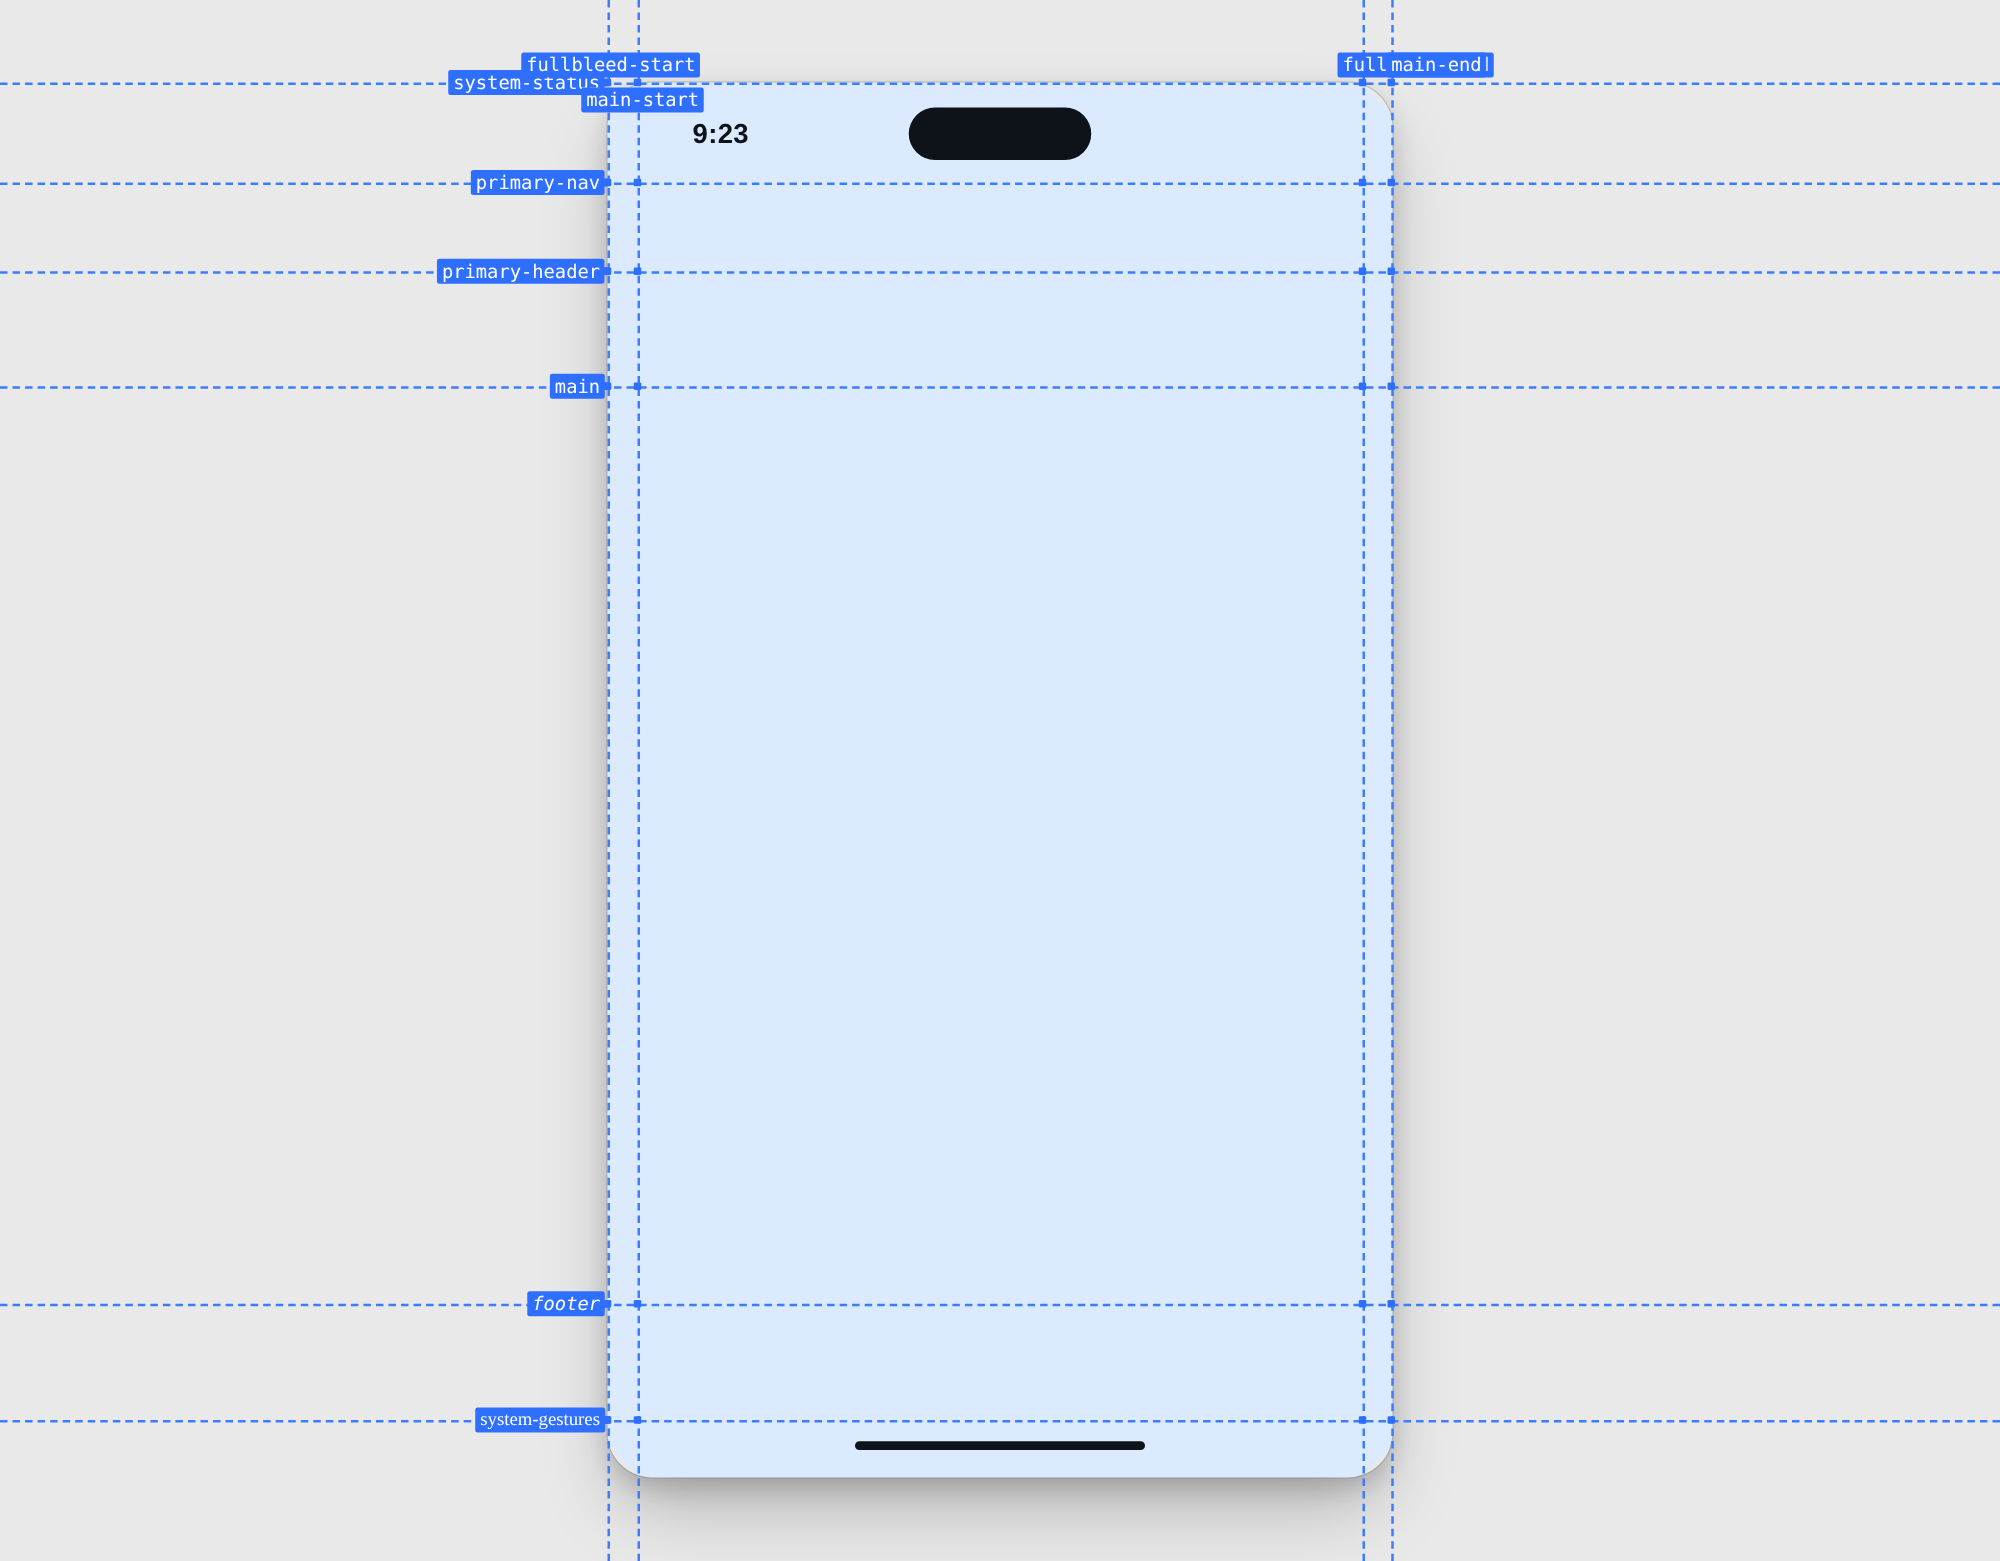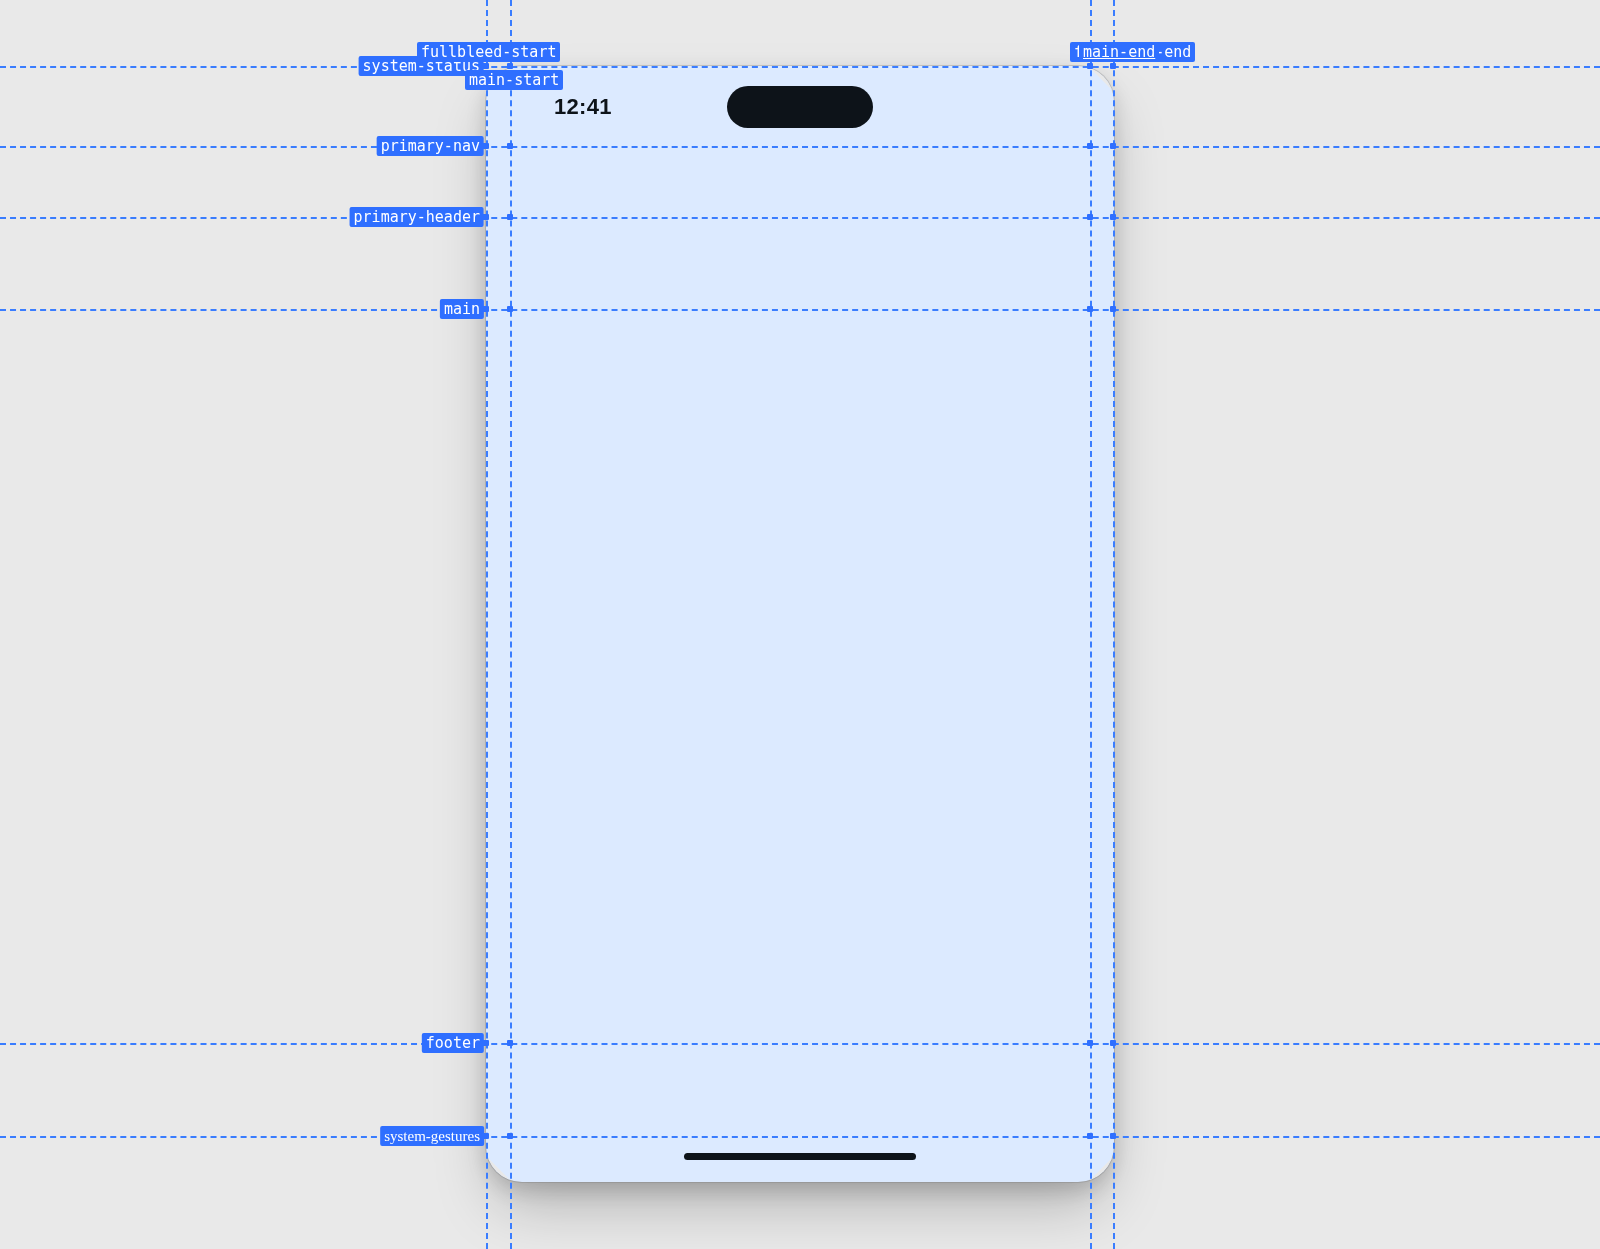--- a/index.html
+++ b/index.html
@@ -140,21 +140,21 @@
           <path d="M0 0 L0 26 L26 26 Z" fill="#e9e9e9"></path>
         </svg>
     </div>
     <div class="corner br">
       <svg width="26" height="26" viewBox="0 0 26 26">
           <path d="M26 0 L26 26 L0 26 Z" fill="#e9e9e9"></path>
         </svg>
     </div>
 
     <div class="dynamic-island"></div>
-    <div class="status-time">12:41</div>
+    <div class="status-time">9:23</div>
     <div class="home-indicator"></div>
   </div>
 </div>
 
 <div id="guides-layer">
     <div class="guide-v" style="left: 486px;"></div>
     <div class="guide-v" style="left: 510px;"></div>
     <div class="guide-v" style="left: 1090px;"></div>
     <div class="guide-v" style="left: 1113px;"></div>
     <div class="guide-h" style="top: 66px;"></div>
@@ -188,27 +188,27 @@
     <div class="dot" style="left: 1090px; top: 1136px;"></div>
     <div class="dot" style="left: 1113px; top: 1136px;"></div>
     <div class="tag" style="top: 56px; left: 484px; transform: translateX(-100%); text-align: center;">system-status</div>
     <div class="dot" style="left: 484px; top: 66px;"></div>
     <div class="tag" style="top: 136px; left: 484px; transform: translateX(-100%);">primary-nav</div>
     <div class="dot" style="left: 484px; top: 146px;"></div>
     <div class="tag" style="top: 207px; left: 484px; transform: translateX(-100%);">primary-header</div>
     <div class="dot" style="left: 484px; top: 217px;"></div>
     <div class="tag" style="top: 299px; left: 484px; transform: translateX(-100%);">main</div>
     <div class="dot" style="left: 484px; top: 309px;"></div>
-    <div class="tag" style="top: 1033px; left: 484px; transform: translateX(-100%);">footer</div>
+    <div class="tag" style="top: 1033px; left: 484px; transform: translateX(-100%); font-style: italic;">footer</div>
     <div class="dot" style="left: 484px; top: 1043px;"></div>
     <div class="tag" style="top: 1126px; left: 484px; transform: translateX(-100%); font-family: Liberation Serif, serif;">system-gestures</div>
     <div class="dot" style="left: 484px; top: 1136px;"></div>
     <div class="tag" style="top: 42px; left: 417px; z-index: 10;">fullbleed-start</div>
     <div class="tag" style="top: 42px; left: 465px; z-index: 20; margin-top: 28px;">main-start</div>
-    <div class="tag" style="top: 42px; left: 1079px; z-index: 20; text-decoration: underline;">main-end</div>
+    <div class="tag" style="top: 42px; left: 1109px; z-index: 20;">main-end</div>
     <div class="tag" style="top: 42px; left: 1070px; z-index: 9;">fullbleed-end</div>
     <div class="dot" style="left: 484px; top: 66px;"></div>
     <div class="dot" style="left: 484px; top: 146px;"></div>
     <div class="dot" style="left: 484px; top: 217px;"></div>
     <div class="dot" style="left: 484px; top: 309px;"></div>
     <div class="dot" style="left: 484px; top: 1043px;"></div>
     <div class="dot" style="left: 484px; top: 1136px;"></div>
   </div>
 
 </body></html>

